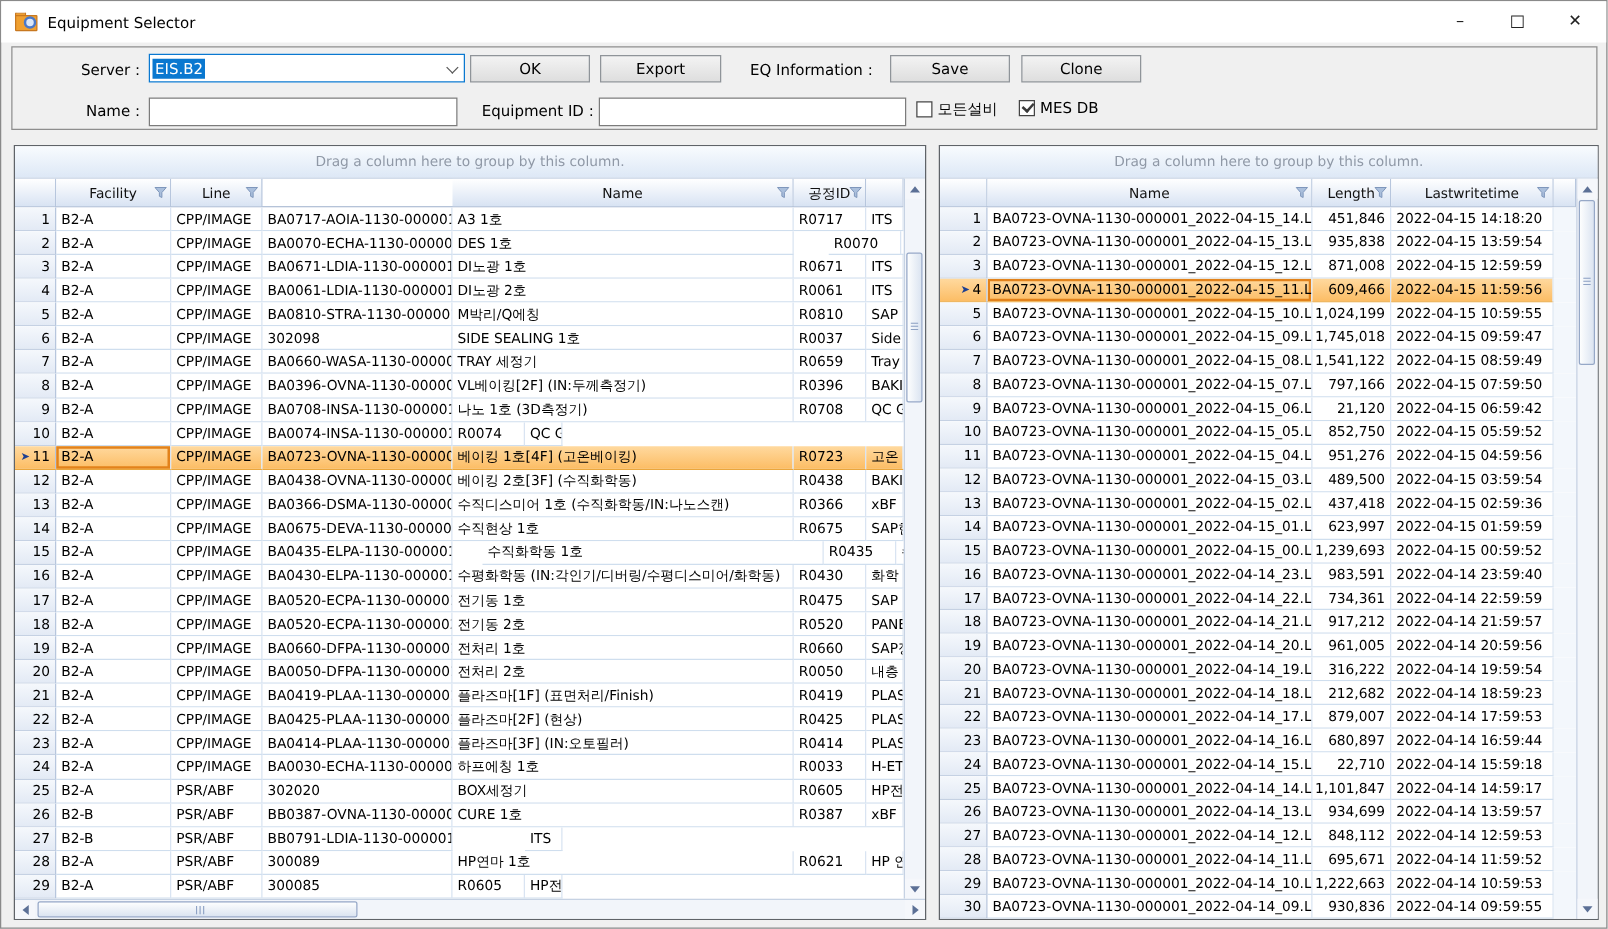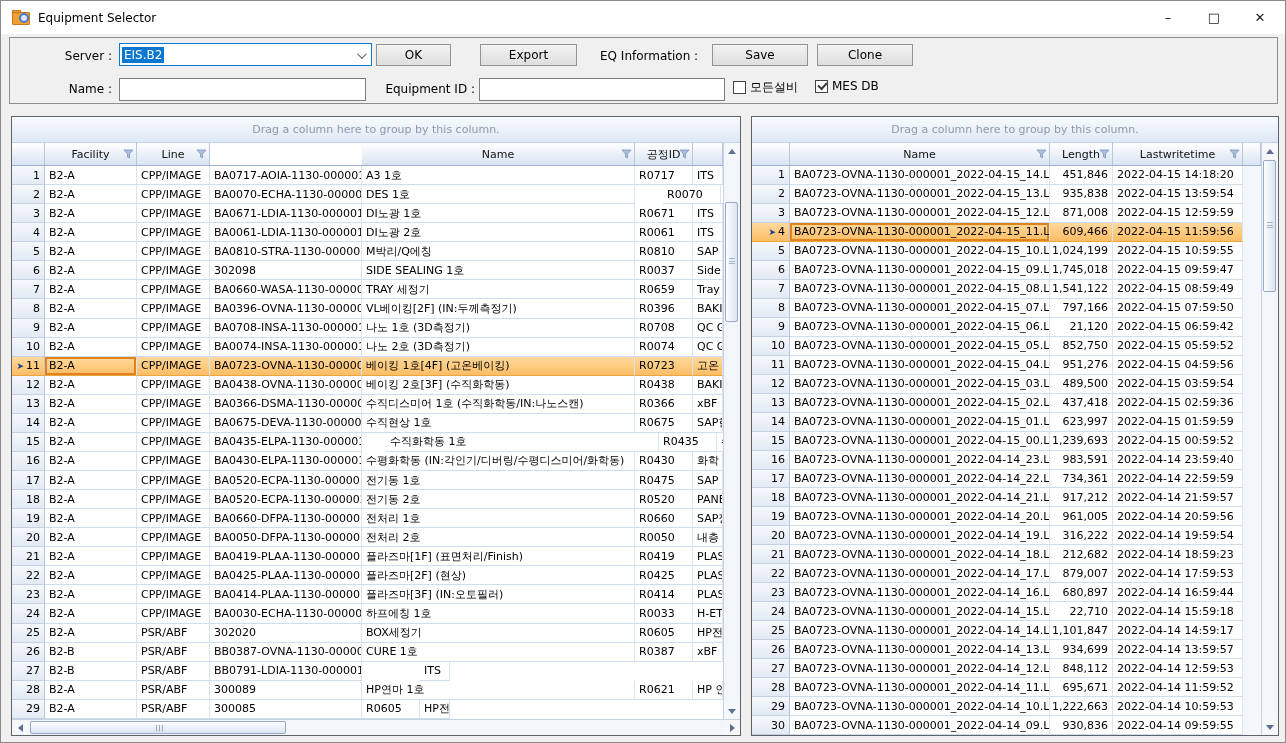--- a/index.html
+++ b/index.html
@@ -92,21 +92,21 @@
       <span class="win-btn close">✕</span>
     </span>
   </div>
 
   <div class="toolbar">
     <span class="lbl" style="left:30px;top:11px;width:72px;text-align:right;">Server :</span>
     <div class="combo">
       <span class="sel">EIS.B2</span>
       <span class="chev"></span>
     </div>
-    <div class="btn" style="left:366px;top:6px;width:75px;">OK</div>
+    <div class="btn" style="left:366px;top:6px;width:96px;">OK</div>
     <div class="btn" style="left:470px;top:6px;width:97px;">Export</div>
     <span class="lbl" style="left:590px;top:11px;width:110px;">EQ Information :</span>
     <div class="btn" style="left:702px;top:6px;width:96px;">Save</div>
     <div class="btn" style="left:807px;top:6px;width:96px;">Clone</div>
 
     <span class="lbl" style="left:30px;top:44px;width:72px;text-align:right;">Name :</span>
     <input class="tbox" style="left: 109px; top: 40px; width: 247px;" value="">
     <span class="lbl" style="left:360px;top:44px;width:105px;text-align:right;">Equipment ID :</span>
     <input class="tbox" style="left: 469px; top: 40px; width: 246px;" value="">
 
@@ -238,21 +238,20 @@
               <div class="cell" style="width: 152px; flex: 0 0 152px;">BA0708-INSA-1130-000001</div>
               <div class="cell" style="width: 273px; flex: 0 0 273px;">나노 1호 (3D측정기)</div>
               <div class="cell" style="width: 58px; flex: 0 0 58px;">R0708</div>
               <div class="cell" style="width: 30px; flex: 0 0 30px;">QC G</div>
             </div>
             <div class="grid-row">
               <div class="cell ind num" style="width: 33px; flex: 0 0 33px;">10</div>
               <div class="cell" style="width: 92px; flex: 0 0 92px;">B2-A</div>
               <div class="cell" style="width: 73px; flex: 0 0 73px;">CPP/IMAGE</div>
               <div class="cell" style="width: 152px; flex: 0 0 152px;">BA0074-INSA-1130-000001</div>
-              <div class="cell" style="width: 273px; flex: 0 0 273px;">나노 2호 (3D측정기)</div>
               <div class="cell" style="width: 58px; flex: 0 0 58px;">R0074</div>
               <div class="cell" style="width: 30px; flex: 0 0 30px;">QC G</div>
             </div>
             <div class="grid-row selected">
               <div class="cell ind num" style="width: 33px; flex: 0 0 33px;"><span class="sel-arrow">➤</span>11</div>
               <div class="cell focused" style="width: 92px; flex: 0 0 92px;">B2-A</div>
               <div class="cell" style="width: 73px; flex: 0 0 73px;">CPP/IMAGE</div>
               <div class="cell" style="width: 152px; flex: 0 0 152px;">BA0723-OVNA-1130-000001</div>
               <div class="cell" style="width: 273px; flex: 0 0 273px;">베이킹 1호[4F] (고온베이킹)</div>
               <div class="cell" style="width: 58px; flex: 0 0 58px;">R0723</div>

